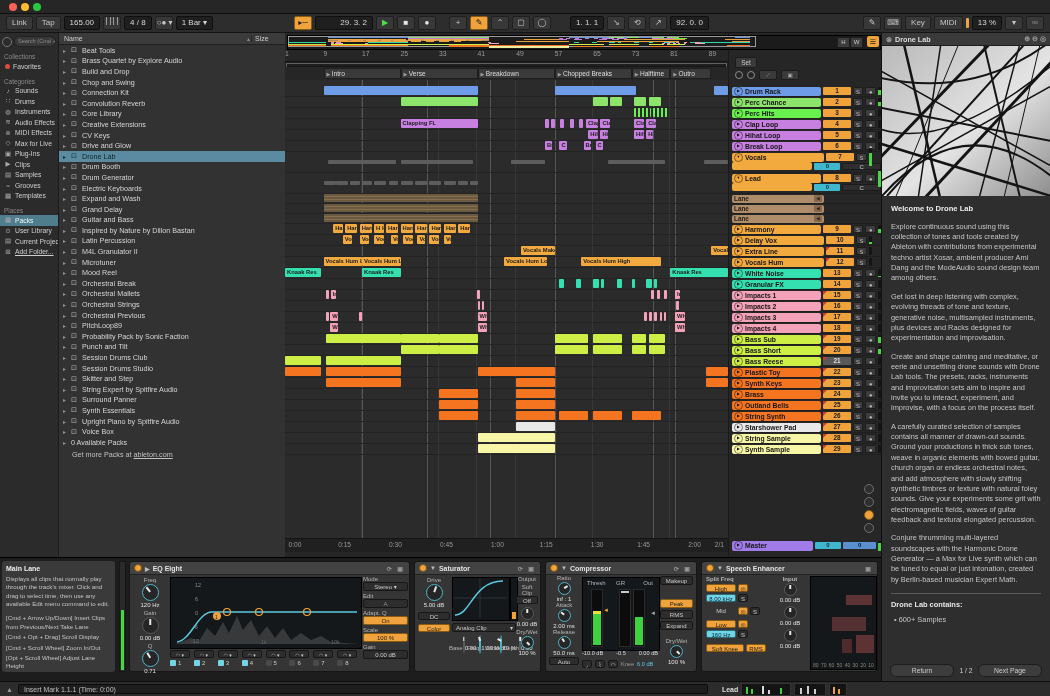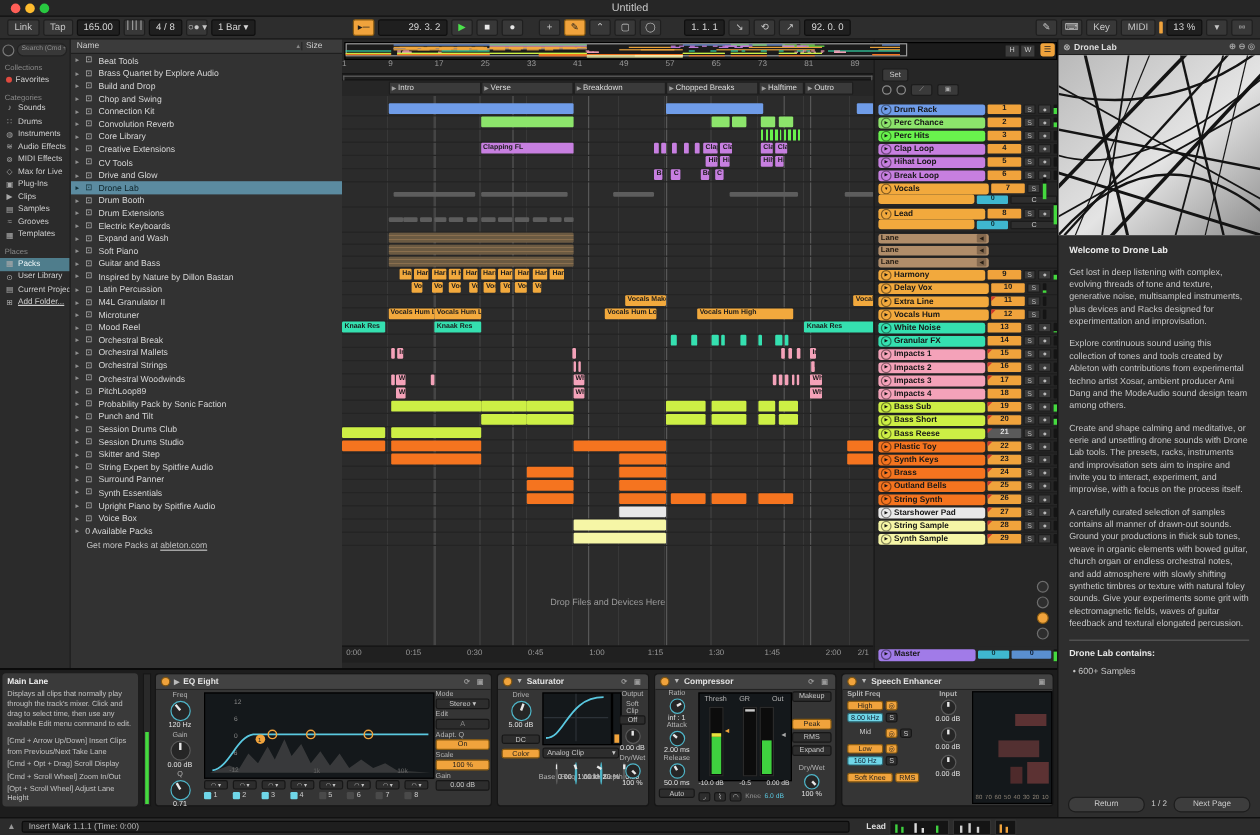--- a/index.html
+++ b/index.html
@@ -140,21 +140,20 @@
   .mbx{height:11px;background:#141414;border:1px solid #333;border-radius:1px;position:relative;overflow:hidden;}
   .tick{position:absolute;bottom:1px;width:2px;}
 </style>
 </head>
 <body>
 
 <div id="titlebar">
   <span class="light" style="left:9px;background:#ff5f57"></span>
   <span class="light" style="left:21px;background:#febc2e"></span>
   <span class="light" style="left:33px;background:#28c840"></span>
-  <span class="t-title">Untitled</span>
 </div>
 
 <div id="toolbar">
   <span class="tbx">Link</span>
   <span class="tbx">Tap</span>
   <span class="tfield">165.00</span>
   <span class="tbx ticon"><span class="metro"></span><span class="metro"></span></span>
   <span class="tfield">4 / 8</span>
   <span class="tbx ticon">○● ▾</span>
   <span class="tfield"><span>1 Bar</span> ▾</span>
@@ -309,56 +308,56 @@
           <span>Core Library</span>
         </div>
         <div class="bitem">
           <span class="chev">▸</span>
           <span class="pk">⊡</span>
           <span>Creative Extensions</span>
         </div>
         <div class="bitem">
           <span class="chev">▸</span>
           <span class="pk">⊡</span>
-          <span>CV Tools</span>
+          <span>CV Keys</span>
         </div>
         <div class="bitem">
           <span class="chev">▸</span>
           <span class="pk">⊡</span>
           <span>Drive and Glow</span>
         </div>
         <div class="bitem sel">
           <span class="chev">▸</span>
           <span class="pk">⊡</span>
           <span>Drone Lab</span>
         </div>
         <div class="bitem">
           <span class="chev">▸</span>
           <span class="pk">⊡</span>
           <span>Drum Booth</span>
         </div>
         <div class="bitem">
           <span class="chev">▸</span>
           <span class="pk">⊡</span>
-          <span>Drum Extensions</span>
+          <span>Drum Generator</span>
         </div>
         <div class="bitem">
           <span class="chev">▸</span>
           <span class="pk">⊡</span>
           <span>Electric Keyboards</span>
         </div>
         <div class="bitem">
           <span class="chev">▸</span>
           <span class="pk">⊡</span>
           <span>Expand and Wash</span>
         </div>
         <div class="bitem">
           <span class="chev">▸</span>
           <span class="pk">⊡</span>
-          <span>Soft Piano</span>
+          <span>Grand Delay</span>
         </div>
         <div class="bitem">
           <span class="chev">▸</span>
           <span class="pk">⊡</span>
           <span>Guitar and Bass</span>
         </div>
         <div class="bitem">
           <span class="chev">▸</span>
           <span class="pk">⊡</span>
           <span>Inspired by Nature by Dillon Bastan</span>
@@ -394,21 +393,21 @@
           <span>Orchestral Mallets</span>
         </div>
         <div class="bitem">
           <span class="chev">▸</span>
           <span class="pk">⊡</span>
           <span>Orchestral Strings</span>
         </div>
         <div class="bitem">
           <span class="chev">▸</span>
           <span class="pk">⊡</span>
-          <span>Orchestral Woodwinds</span>
+          <span>Orchestral Previous</span>
         </div>
         <div class="bitem">
           <span class="chev">▸</span>
           <span class="pk">⊡</span>
           <span>PitchLoop89</span>
         </div>
         <div class="bitem">
           <span class="chev">▸</span>
           <span class="pk">⊡</span>
           <span>Probability Pack by Sonic Faction</span>
@@ -701,21 +700,20 @@
           <div class="crow" style="height: 11px;">
             <div class="clip" style="left: 52.1739%; width: 8.69565%; background: rgb(232, 232, 232);"></div>
           </div>
           <div class="crow" style="height: 11px;">
             <div class="clip" style="left: 43.4783%; width: 17.3913%; background: rgb(246, 246, 166);"></div>
           </div>
           <div class="crow" style="height: 11px;">
             <div class="clip" style="left: 43.4783%; width: 17.3913%; background: rgb(246, 246, 166);"></div>
           </div>
         </div>
-      <div id="drophint">Drop Files and Devices Here</div>
     </div>
     <div id="timeruler">
       <span id="loopind">2/1</span>
     <span style="left: 0.8%;">0:00</span>
         <span style="left: 12%;">0:15</span>
         <span style="left: 23.5%;">0:30</span>
         <span style="left: 35%;">0:45</span>
         <span style="left: 46.5%;">1:00</span>
         <span style="left: 57.5%;">1:15</span>
         <span style="left: 69%;">1:30</span>
@@ -1328,24 +1326,25 @@
         <path d="M-10,80 Q60,110 169,20" stroke-width="1.5"></path>
         <path d="M0,150 Q80,60 169,130" stroke-width="2"></path>
         <path d="M-10,30 Q90,55 169,-5" stroke-width="2"></path>
         <line x1="80" y1="-10" x2="10" y2="160" stroke-width="1"></line>
         <line x1="160" y1="-10" x2="120" y2="160" stroke-width="1"></line>
       </g>
     </svg>
   </div>
   <div id="hp-body">
       <h4>Welcome to Drone Lab</h4>
+      <p>Explore continuous sound using this collection of tones and tools created by Ableton with contributions from experimental techno artist Xosar, ambient producer Ami Dang and the ModeAudio sound design team among others.</p>
       <p>Get lost in deep listening with complex, evolving threads of tone and texture, generative noise, multisampled instruments, plus devices and Racks designed for experimentation and improvisation.</p>
-      <p>Explore continuous sound using this collection of tones and tools created by Ableton with contributions from experimental techno artist Xosar, ambient producer Ami Dang and the ModeAudio sound design team among others.</p>
       <p>Create and shape calming and meditative, or eerie and unsettling drone sounds with Drone Lab tools. The presets, racks, instruments and improvisation sets aim to inspire and invite you to interact, experiment, and improvise, with a focus on the process itself.</p>
       <p>A carefully curated selection of samples contains all manner of drawn-out sounds. Ground your productions in thick sub tones, weave in organic elements with bowed guitar, church organ or endless orchestral notes, and add atmosphere with slowly shifting synthetic timbres or texture with natural foley sounds. Give your experiments some grit with electromagnetic fields, waves of guitar feedback and textural elongated percussion.</p>
+      <p>Conjure thrumming multi-layered soundscapes with the Harmonic Drone Generator — a Max for Live synth which can be tuned to equal or just intonation, created by Berlin-based musician Expert Math.</p>
     </div>
   <div id="hp-div"></div>
   <div id="hp-contains">Drone Lab contains:</div>
   <div id="hp-list">
       <div>•  600+ Samples</div>
     </div>
   <div id="hp-foot">
     <span class="pill">Return</span>
     <span id="hp-page">1 / 2</span>
     <span class="pill">Next Page</span>

